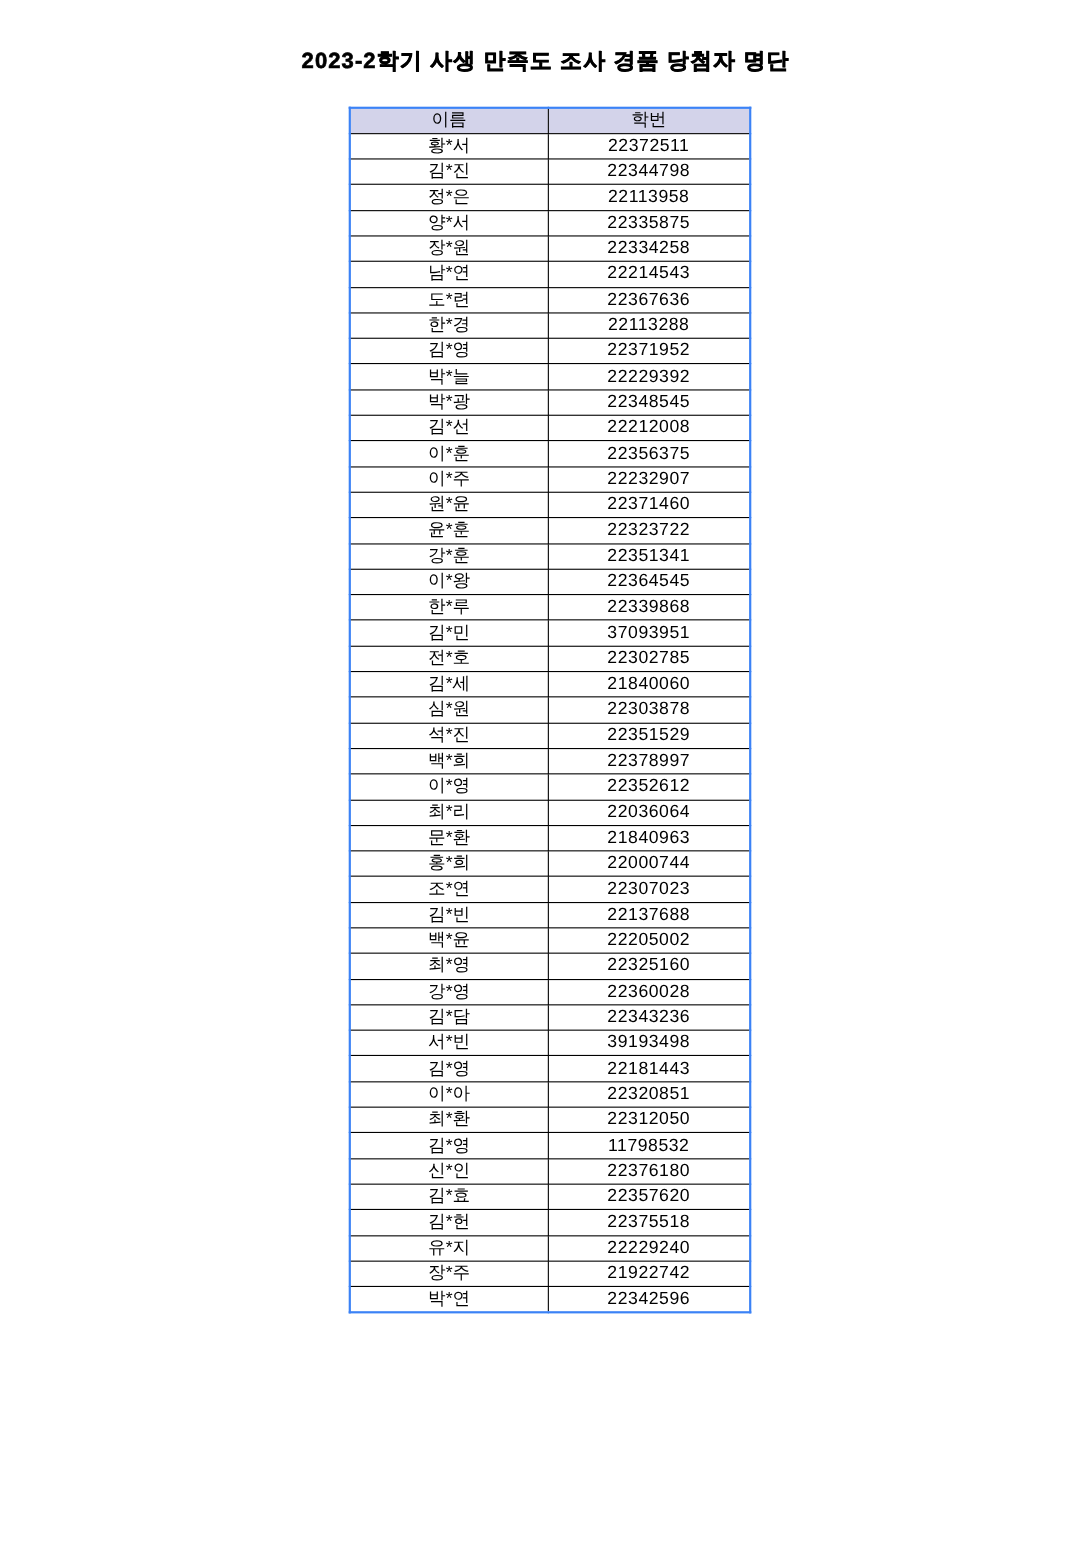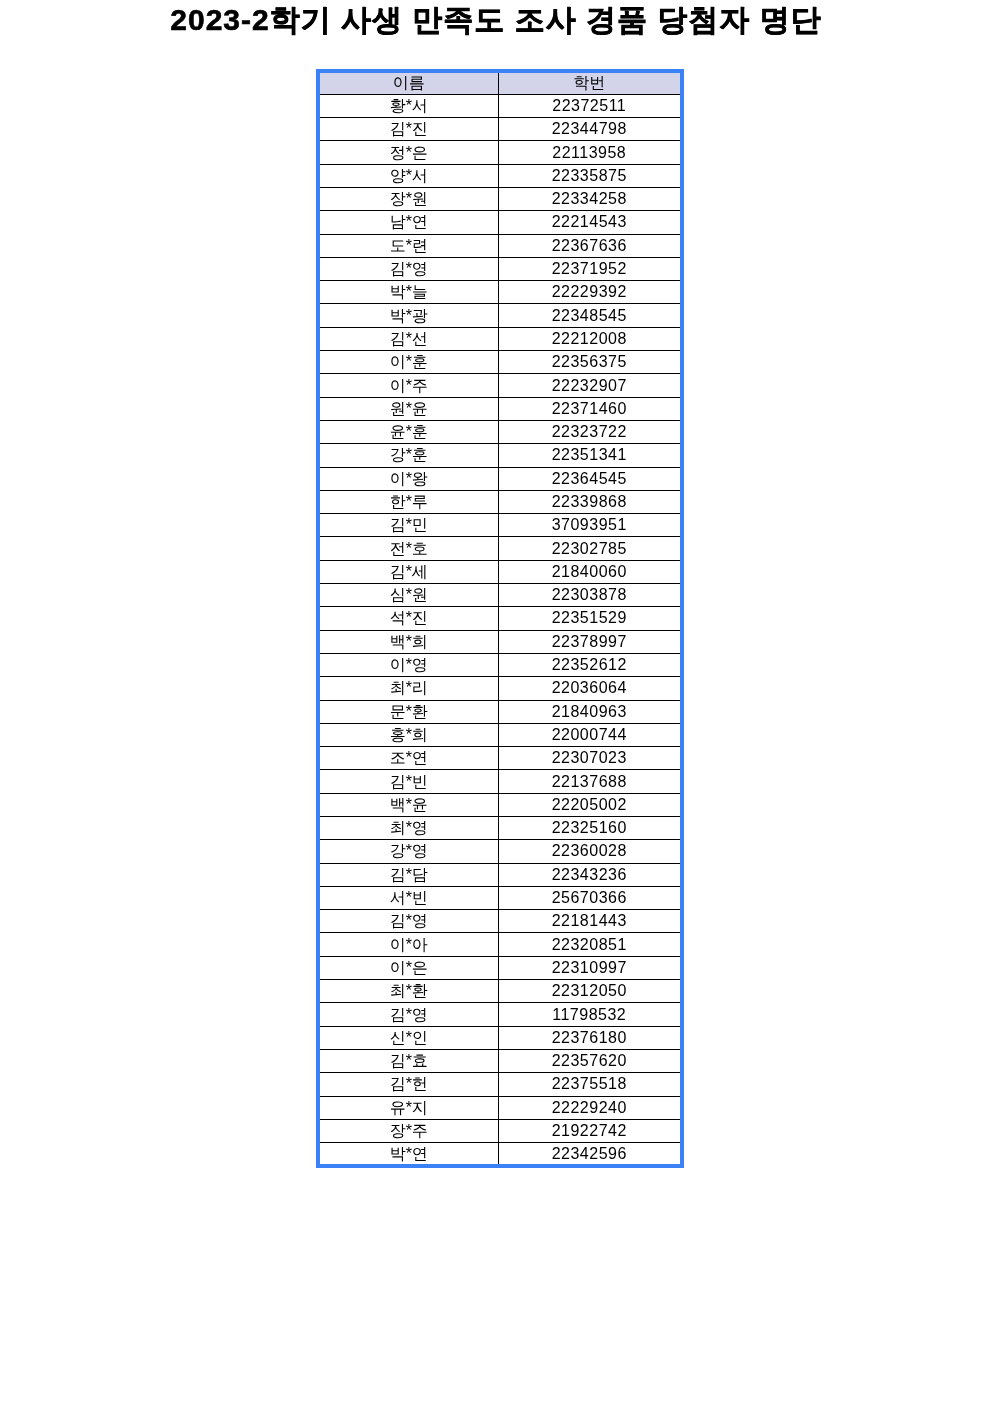--- a/index.html
+++ b/index.html
@@ -10,32 +10,33 @@
     color: #000000;
   }
   .page {
     position: relative;
     width: 992px;
     height: 1403px;
     background: #ffffff;
     overflow: hidden;
   }
   .doc-title {
+    margin-top: 42px;
     text-align: center;
-    font-size: 30px;
+    font-size: 20px;
     font-weight: bold;
     letter-spacing: 1px;
     color: #000000;
     -webkit-text-stroke: 0.6px #000000;
   }
   .winners-table {
     margin: 28px auto 16px auto;
     transform: translateX(4px);
     border-collapse: collapse;
-    border: 4px solid #3b82f6;
+    border: 2px solid #3b82f6;
     width: 364px;
     table-layout: fixed;
   }
   .winners-table th,
   .winners-table td {
     border: 1px solid #000000;
     text-align: center;
     vertical-align: middle;
     height: 23.3px;
     font-size: 16px;
@@ -96,20 +97,24 @@
         </tr>
         <tr data-name="table-row">
           <td data-name="name-cell">남*연</td>
           <td data-name="student-id-cell">22214543</td>
         </tr>
         <tr data-name="table-row">
           <td data-name="name-cell">도*련</td>
           <td data-name="student-id-cell">22367636</td>
         </tr>
         <tr data-name="table-row">
+          <td data-name="name-cell">한*경</td>
+          <td data-name="student-id-cell">22113288</td>
+        </tr>
+        <tr data-name="table-row">
           <td data-name="name-cell">김*영</td>
           <td data-name="student-id-cell">22371952</td>
         </tr>
         <tr data-name="table-row">
           <td data-name="name-cell">박*늘</td>
           <td data-name="student-id-cell">22229392</td>
         </tr>
         <tr data-name="table-row">
           <td data-name="name-cell">박*광</td>
           <td data-name="student-id-cell">22348545</td>
@@ -205,35 +210,31 @@
         <tr data-name="table-row">
           <td data-name="name-cell">강*영</td>
           <td data-name="student-id-cell">22360028</td>
         </tr>
         <tr data-name="table-row">
           <td data-name="name-cell">김*담</td>
           <td data-name="student-id-cell">22343236</td>
         </tr>
         <tr data-name="table-row">
           <td data-name="name-cell">서*빈</td>
-          <td data-name="student-id-cell">25670366</td>
+          <td data-name="student-id-cell">39193498</td>
         </tr>
         <tr data-name="table-row">
           <td data-name="name-cell">김*영</td>
           <td data-name="student-id-cell">22181443</td>
         </tr>
         <tr data-name="table-row">
           <td data-name="name-cell">이*아</td>
           <td data-name="student-id-cell">22320851</td>
         </tr>
         <tr data-name="table-row">
-          <td data-name="name-cell">이*은</td>
-          <td data-name="student-id-cell">22310997</td>
-        </tr>
-        <tr data-name="table-row">
           <td data-name="name-cell">최*환</td>
           <td data-name="student-id-cell">22312050</td>
         </tr>
         <tr data-name="table-row">
           <td data-name="name-cell">김*영</td>
           <td data-name="student-id-cell">11798532</td>
         </tr>
         <tr data-name="table-row">
           <td data-name="name-cell">신*인</td>
           <td data-name="student-id-cell">22376180</td>

